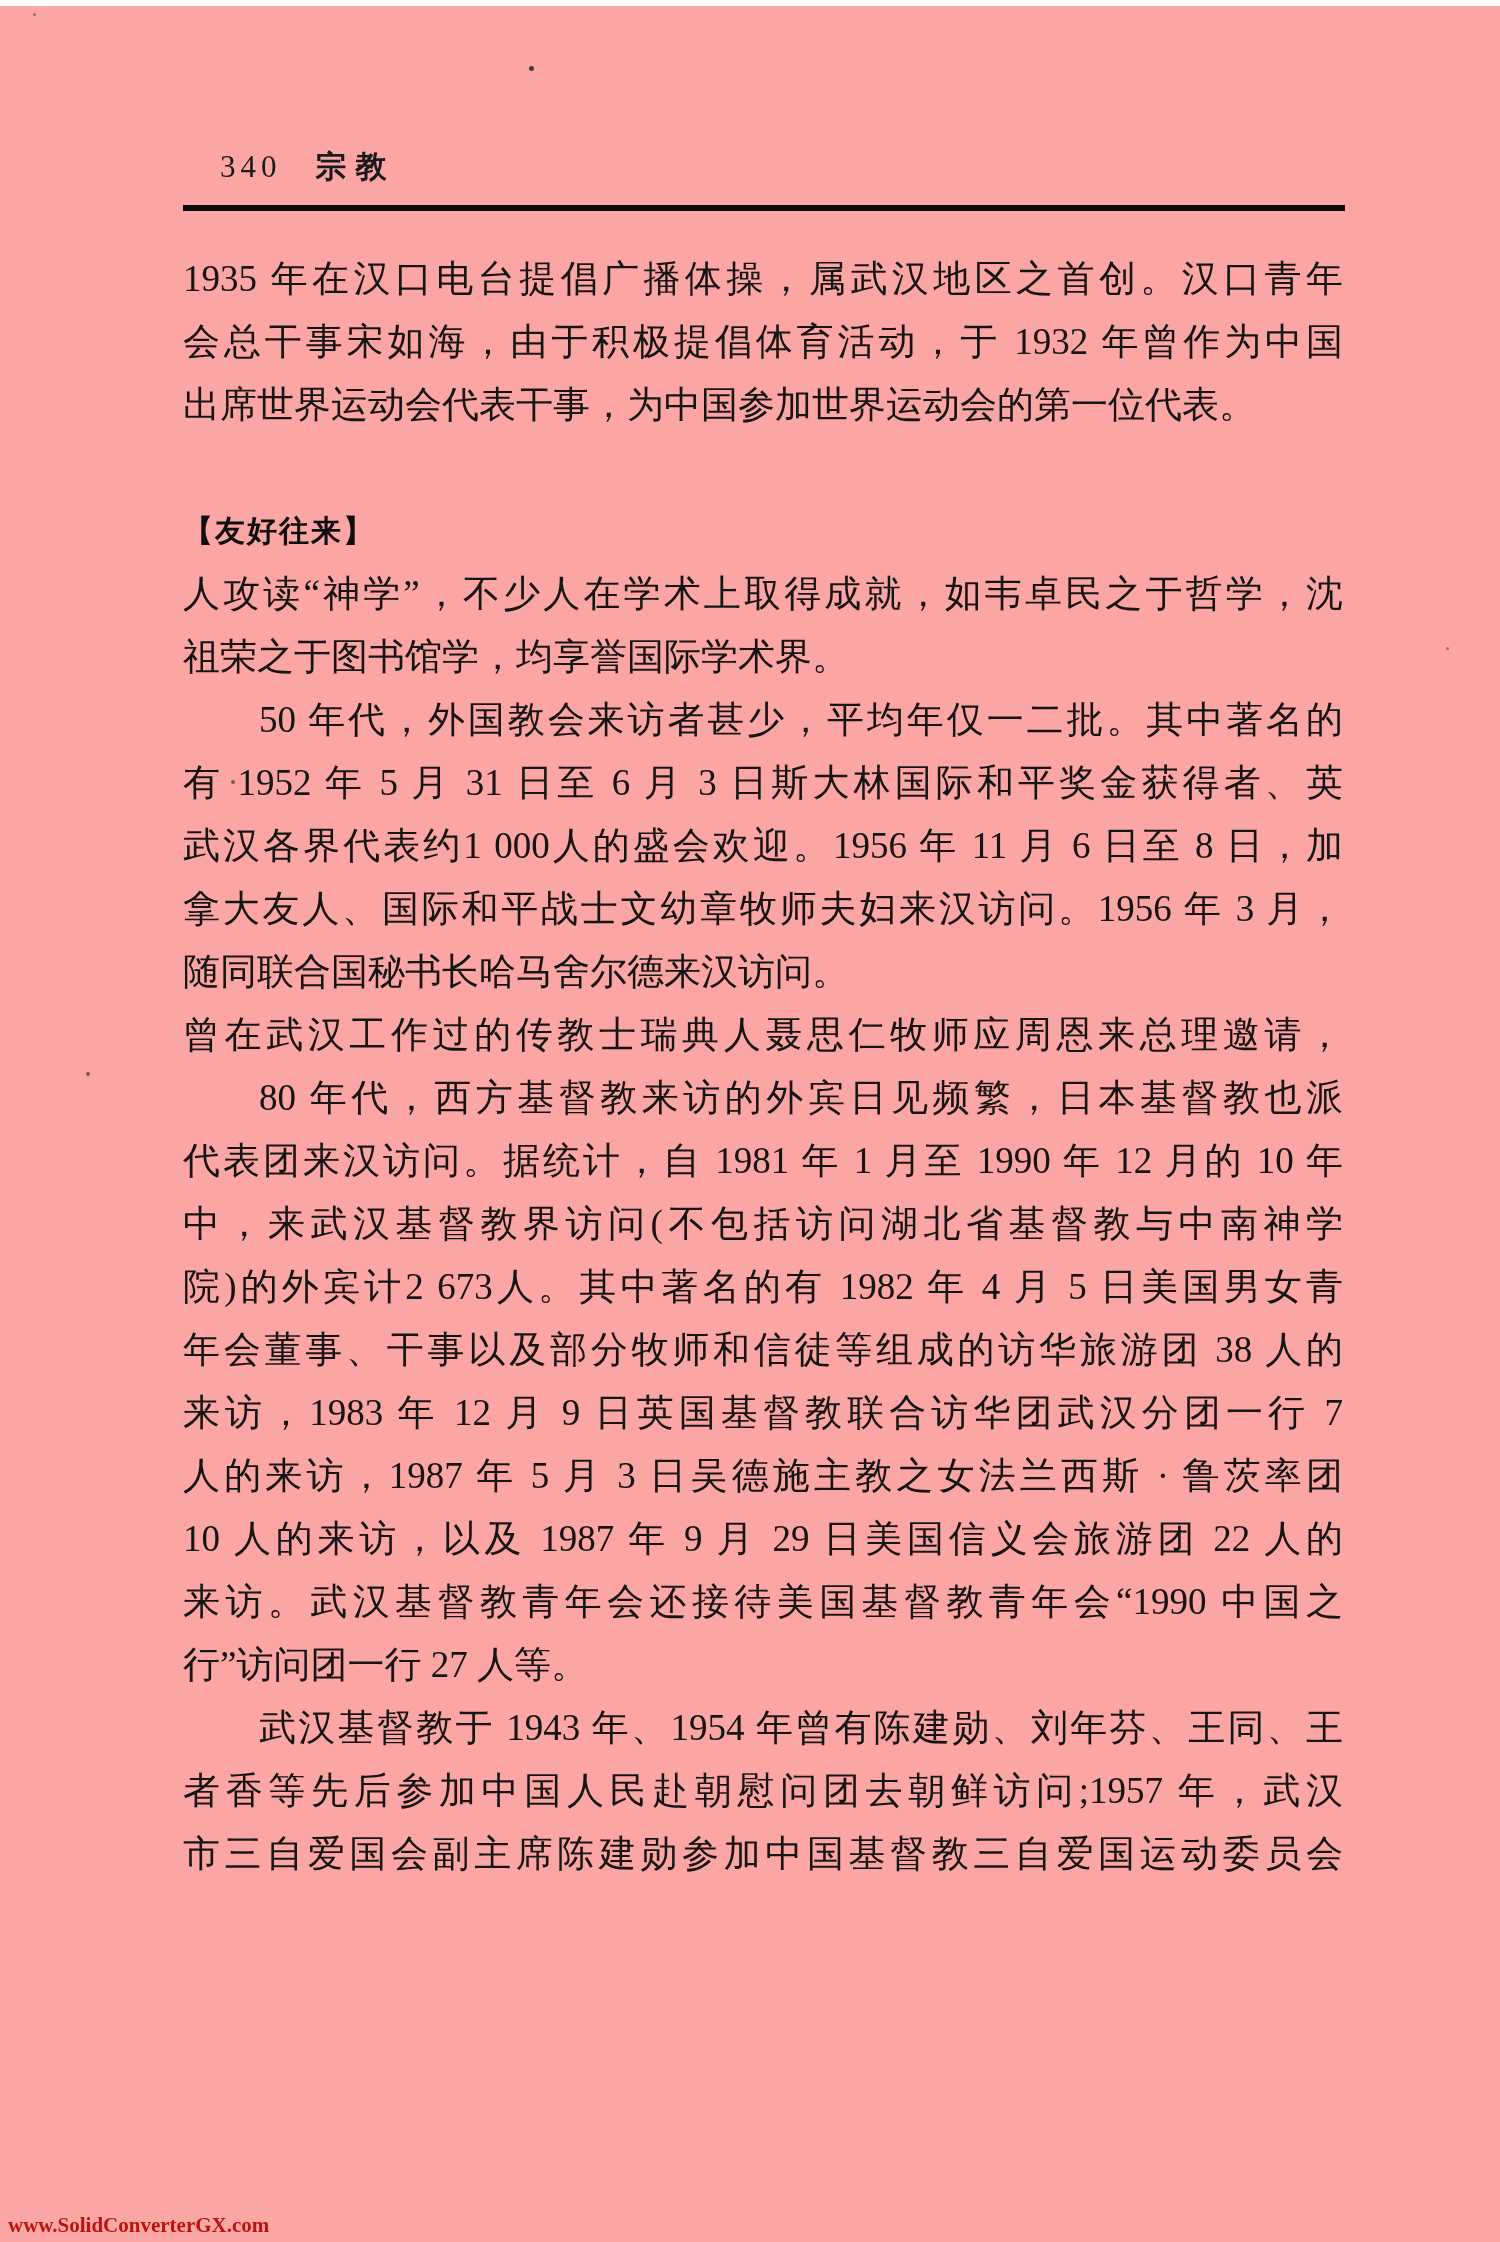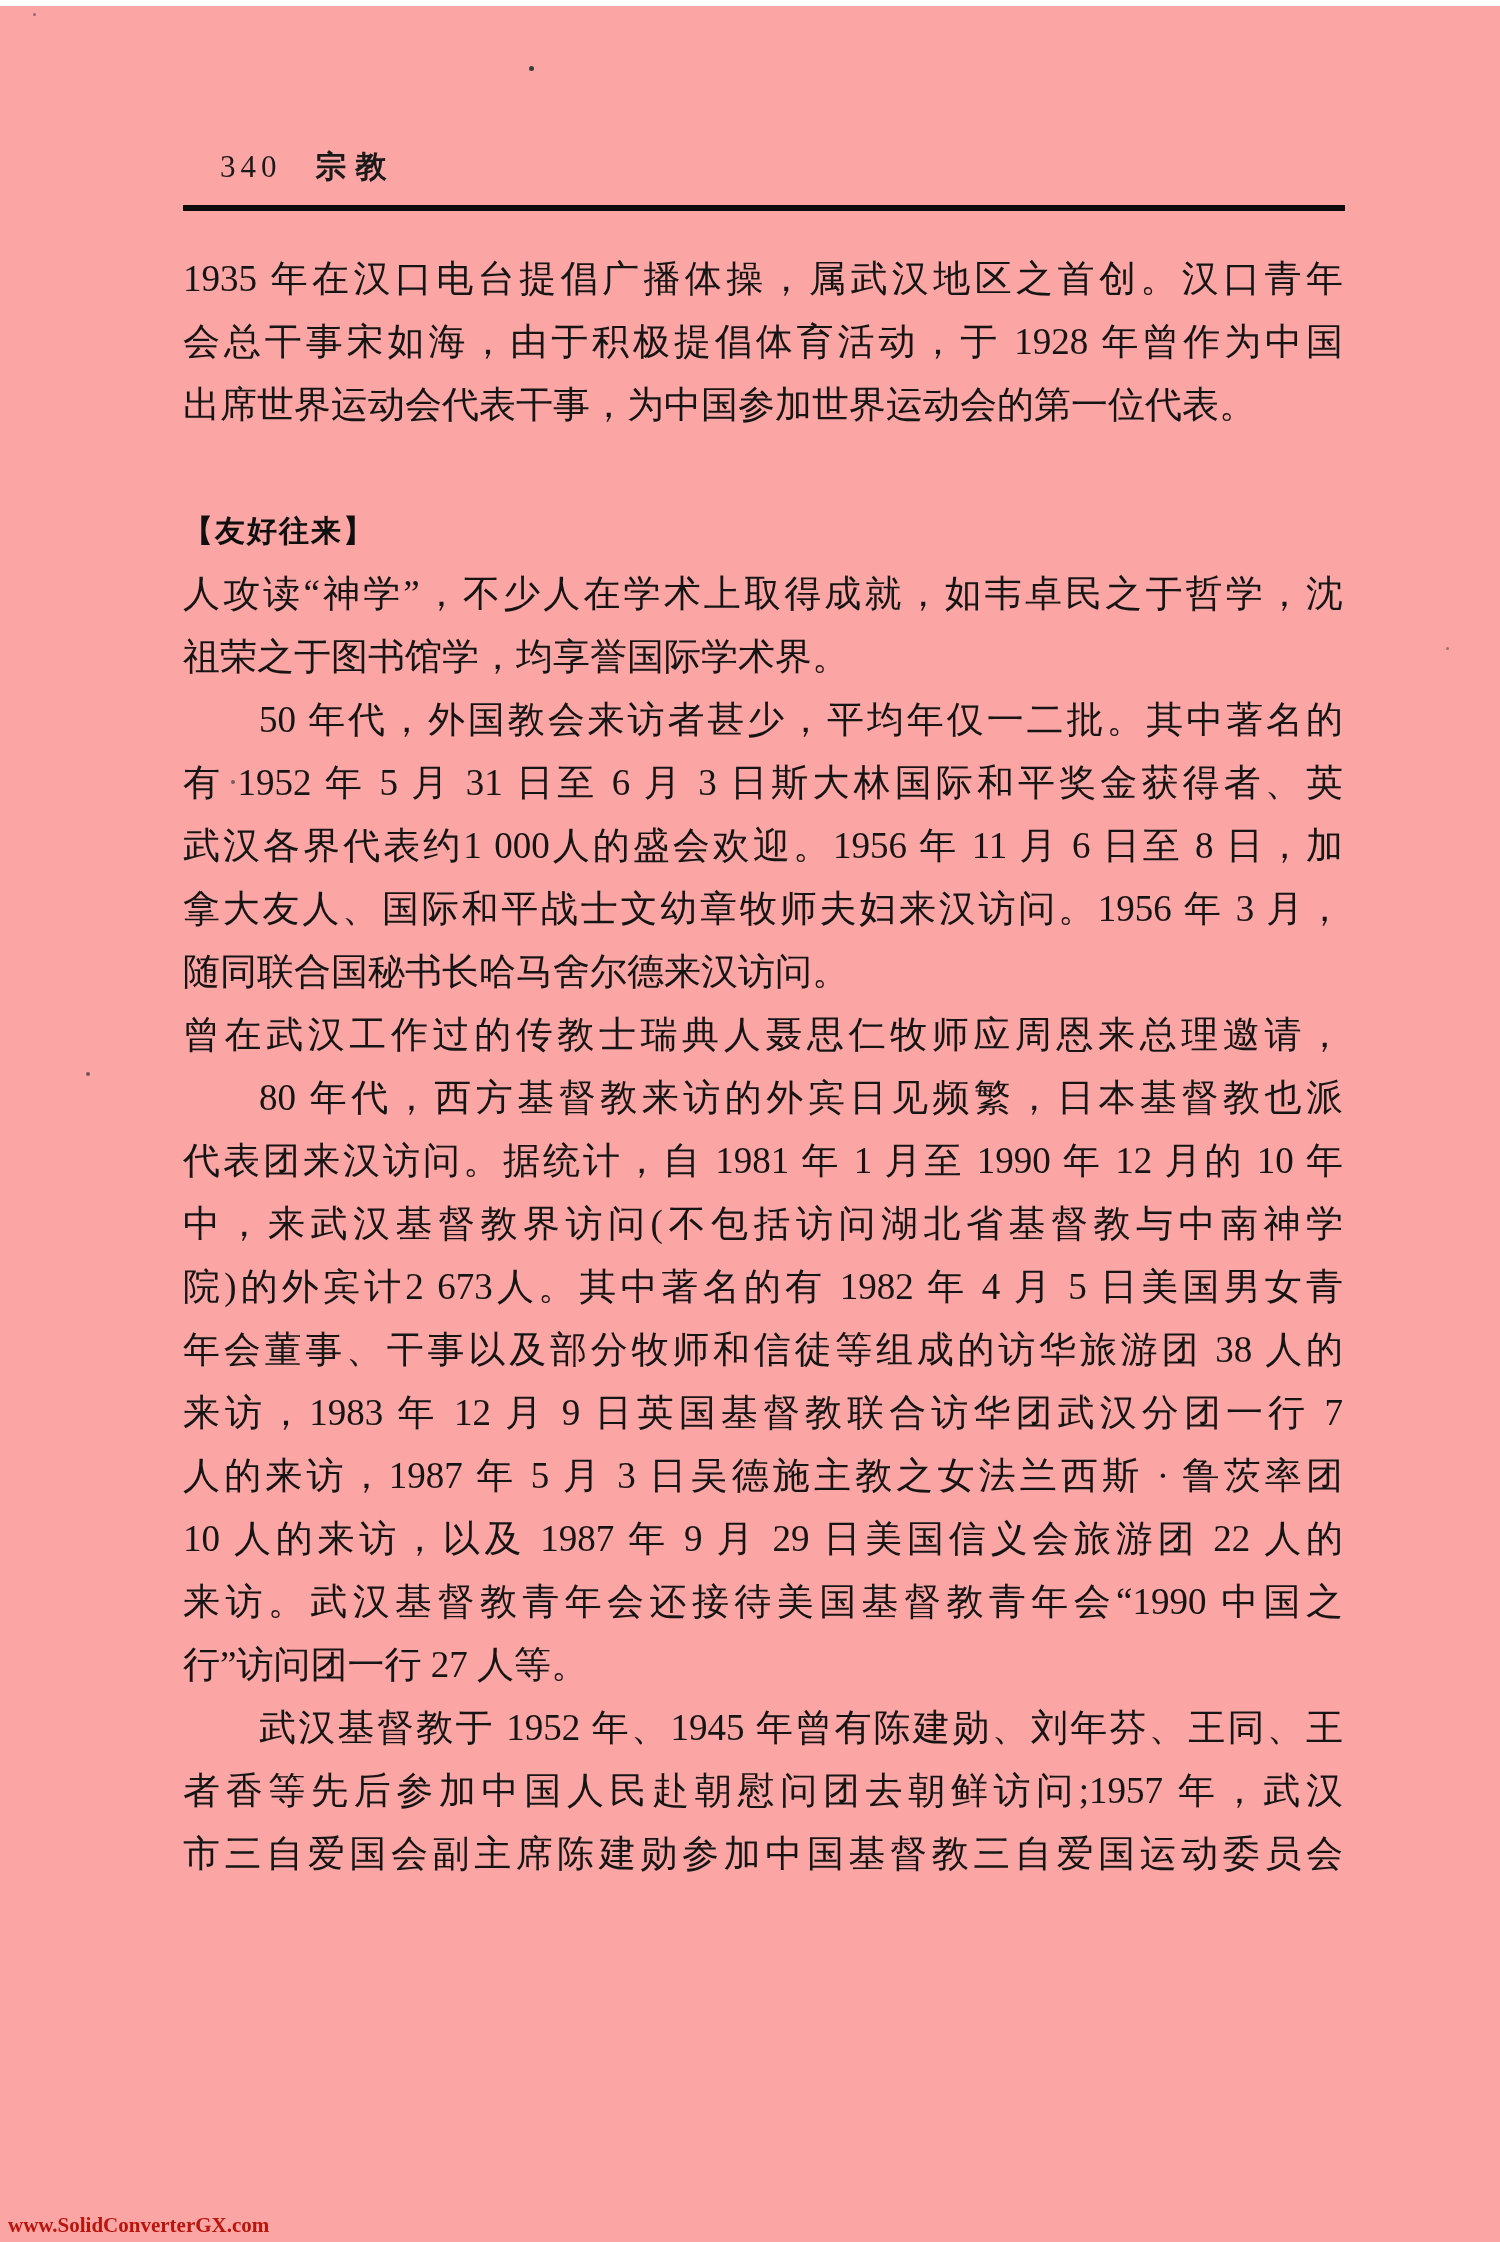--- a/index.html
+++ b/index.html
@@ -64,21 +64,21 @@
   <div class="runhead">
     <span class="pagenum">340</span><span class="booktitle">宗教</span>
   </div>
 
   <div class="head-rule"></div>
 
   <div class="textcol">
 
     <div>
       <div class="line">1935 年在汉口电台提倡广播体操，属武汉地区之首创。汉口青年</div>
-      <div class="line">会总干事宋如海，由于积极提倡体育活动，于 1928 年曾作为中国</div>
+      <div class="line">会总干事宋如海，由于积极提倡体育活动，于 1932 年曾作为中国</div>
       <div class="line end">出席世界运动会代表干事，为中国参加世界运动会的第一位代表。</div>
     </div>
 
     <div class="blank"></div>
 
     <div class="sec-heading">【友好往来】</div>
 
     <div>
       <div class="line">人攻读“神学”，不少人在学术上取得成就，如韦卓民之于哲学，沈</div>
       <div class="line end">祖荣之于图书馆学，均享誉国际学术界。</div>
@@ -100,21 +100,21 @@
       <div class="line">院)的外宾计2 673人。其中著名的有 1982 年 4 月 5 日美国男女青</div>
       <div class="line">年会董事、干事以及部分牧师和信徒等组成的访华旅游团 38 人的</div>
       <div class="line">来访，1983 年 12 月 9 日英国基督教联合访华团武汉分团一行 7</div>
       <div class="line">人的来访，1987 年 5 月 3 日吴德施主教之女法兰西斯 · 鲁茨率团</div>
       <div class="line">10 人的来访，以及 1987 年 9 月 29 日美国信义会旅游团 22 人的</div>
       <div class="line">来访。武汉基督教青年会还接待美国基督教青年会“1990 中国之</div>
       <div class="line end">行”访问团一行 27 人等。</div>
     </div>
 
     <div>
-      <div class="line indent">武汉基督教于 1952 年、1945 年曾有陈建勋、刘年芬、王同、王</div>
+      <div class="line indent">武汉基督教于 1943 年、1954 年曾有陈建勋、刘年芬、王同、王</div>
       <div class="line">者香等先后参加中国人民赴朝慰问团去朝鲜访问;1957 年，武汉</div>
       <div class="line">市三自爱国会副主席陈建勋参加中国基督教三自爱国运动委员会</div>
     </div>
 
   </div>
 
   <div class="watermark">www.SolidConverterGX.com</div>
 
   <div class="speck s1"></div>
   <div class="speck s2"></div>

